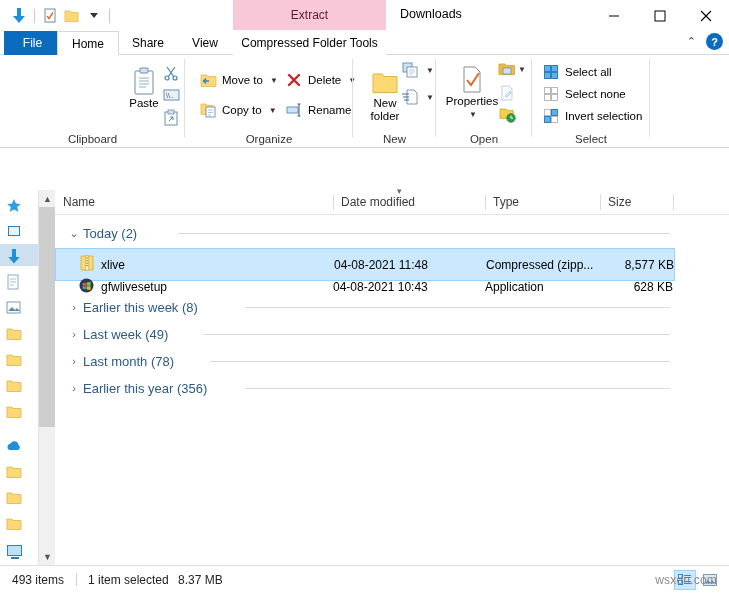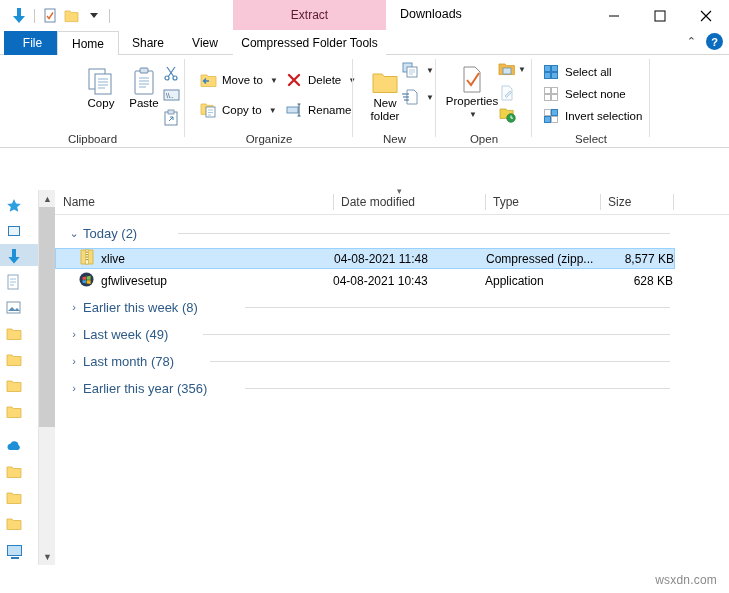--- a/index.html
+++ b/index.html
@@ -139,21 +139,21 @@
     font-size:12px; color:#3a3a3a; padding-left:8px;
   }
   .col-div { position:absolute; top:4px; width:1px; height:16px; background:#dcdcdc; }
   .sort-chev { position:absolute; font-size:9px; color:#6a6a6a; }
 
   .group-hdr { position:absolute; left:0; height:26px; display:flex; align-items:center; }
   .gh-chev { width:18px; text-align:center; font-size:11px; color:#4a6c8e; }
   .gh-label { font-size:13px; color:#2d5a86; white-space:nowrap; }
   .gh-line { position:absolute; height:1px; background:#dcdcdc; }
 
-  .row { position:absolute; left:0; width:620px; height:21px; display:flex; align-items:center; }
+  .row { position:absolute; left:0; width:620px; height:33px; display:flex; align-items:center; }
   .row.selected { background:#cce8ff; border:1px solid #99d1ff; }
   .cell-name { position:absolute; left:24px; display:flex; align-items:center; gap:7px;
                font-size:12px; color:#000; }
   .cell-date { position:absolute; left:278px; font-size:12px; color:#000; }
   .cell-type { position:absolute; left:430px; font-size:12px; color:#000;
                width:110px; overflow:hidden; white-space:nowrap; }
   .cell-size { position:absolute; left:545px; width:73px; text-align:right;
                font-size:12px; color:#000; }
 
   
@@ -247,32 +247,20 @@
     </div>
     <div class="ribbon-ctl">
       <span class="chev-up">⌃</span>
       <span class="help-circle">?</span>
     </div>
   </div>
 
   <div class="ribbon">
 
     <div class="rgroup" style="left:0; width:185px;">
-      <div class="big-btn" style="left:80px; top:8px; width:42px;">
-        <span class="ico">
-          <svg width="28" height="30" viewBox="0 0 28 30">
-            <rect x="2" y="2" width="16" height="20" fill="#fff" stroke="#6f8cab" stroke-width="1"></rect>
-            <rect x="8" y="7" width="16" height="20" fill="#fff" stroke="#6f8cab" stroke-width="1"></rect>
-            <g stroke="#8fb2d0" stroke-width="1">
-              <path d="M11 12 h10 M11 15 h10 M11 18 h10 M11 21 h7"></path>
-            </g>
-          </svg>
-        </span>
-        <span>Copy</span>
-      </div>
       <div class="big-btn" style="left:122px; top:8px; width:44px;">
         <span class="ico">
           <svg width="26" height="30" viewBox="0 0 26 30">
             <rect x="4" y="4" width="18" height="23" rx="1" fill="#fff" stroke="#6f8cab" stroke-width="1"></rect>
             <rect x="9" y="1" width="8" height="5" rx="1" fill="#d7e3ee" stroke="#6f8cab" stroke-width="1"></rect>
             <g stroke="#8fb2d0" stroke-width="1">
               <path d="M8 11 h10 M8 14 h10 M8 17 h10 M8 20 h7"></path>
             </g>
           </svg>
         </span>
@@ -660,16 +648,38 @@
     </div>
     <div class="gh-line" style="top:171px; left:155px; width:460px;"></div>
 
     <div class="group-hdr" style="top:185px; left:10px;">
       <span class="gh-chev">›</span>
       <span class="gh-label">Earlier this year (356)</span>
     </div>
     <div class="gh-line" style="top:198px; left:190px; width:425px;"></div>
   </div>
 
+  <div class="statusbar">
+    <div class="st-text" style="left:12px;">493 items</div>
+    <div class="st-div"></div>
+    <div class="st-text" style="left:88px;">1 item selected</div>
+    <div class="st-text" style="left:178px;">8.37 MB</div>
+
+    <div class="view-toggles">
+      <div class="vt active">
+        <svg width="14" height="12" viewBox="0 0 14 12">
+          <rect x="0.5" y="0.5" width="4" height="4" fill="#fff" stroke="#3a7fbf" stroke-width="1"></rect>
+          <rect x="0.5" y="6.5" width="4" height="4" fill="#fff" stroke="#3a7fbf" stroke-width="1"></rect>
+          <path d="M6 1.5 h7 M6 3.5 h7 M6 7.5 h7 M6 9.5 h7" stroke="#3a7fbf" stroke-width="1"></path>
+        </svg>
+      </div>
+      <div class="vt">
+        <svg width="14" height="12" viewBox="0 0 14 12">
+          <rect x="0.5" y="0.5" width="13" height="11" fill="#dceaf6" stroke="#7f9ab0" stroke-width="1"></rect>
+          <path d="M1.5 9.5 l3.5-3.5 l2.5 2.5 l2-2 l3 3 z" fill="#5a8db5"></path>
+        </svg>
+      </div>
+    </div>
+  </div>
 
   <div class="watermark">wsxdn.com</div>
 
 </div>
 
 </body></html>

